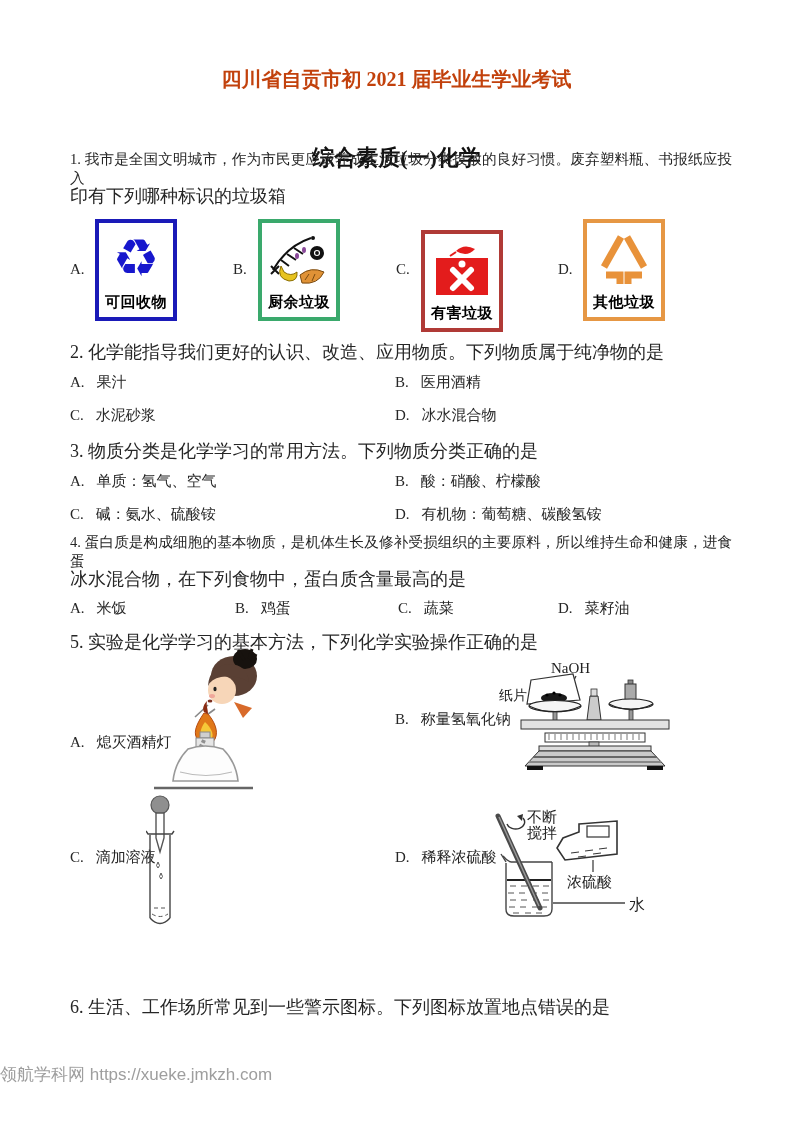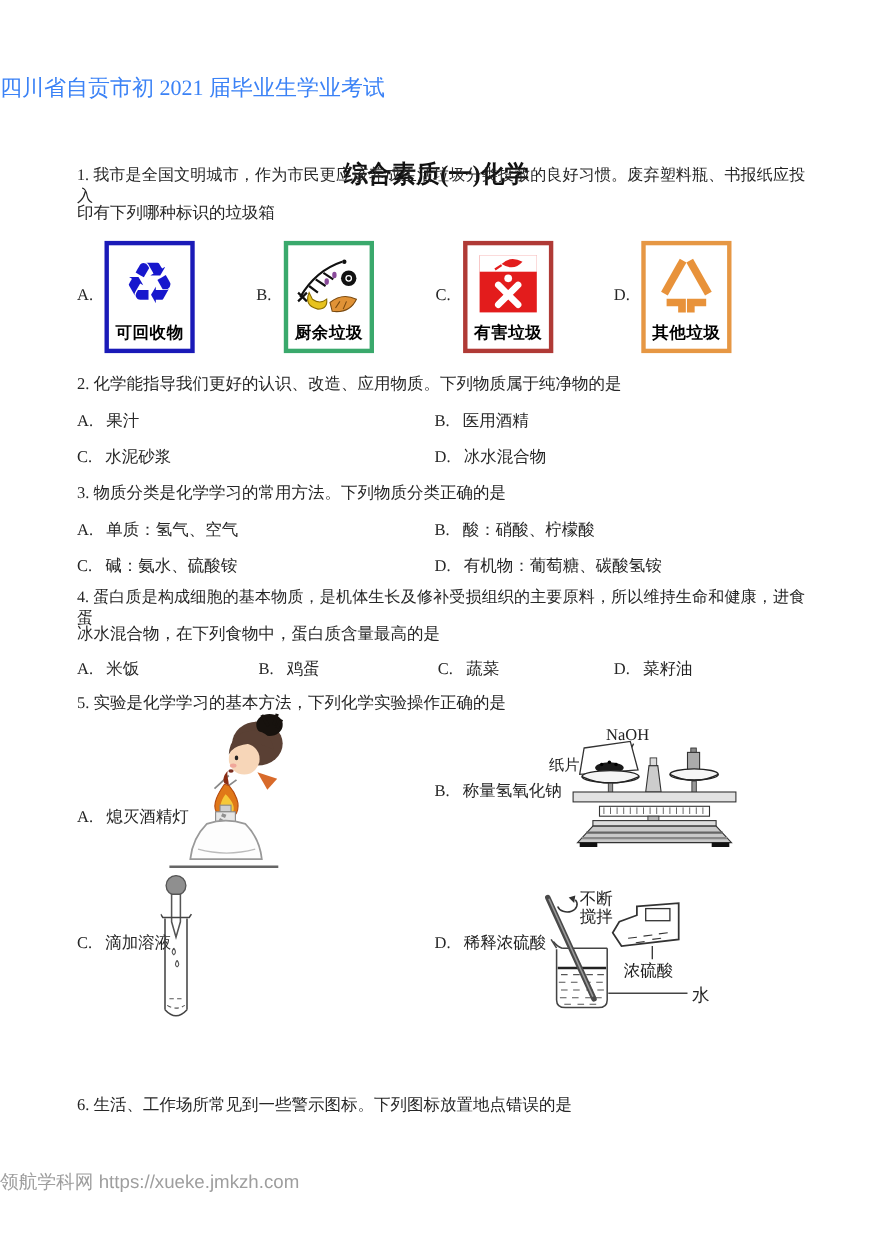--- a/index.html
+++ b/index.html
@@ -1,28 +1,28 @@
 <!DOCTYPE html>
 <html><head>
 <meta charset="utf-8">
 <style>
   html,body { margin:0; padding:0; background:#ffffff; }
   .page {
     position:relative; width:793px; height:1122px; background:#ffffff;
     font-family:"Liberation Serif","DejaVu Serif",serif; color:#262626; overflow:hidden;
   }
   .title {
-    position:absolute; top:66px; left:0; width:100%; 
-    font-size:20px; font-weight:normal; color:#3b82f6;
+    position:absolute; top:66px; left:0; width:100%; text-align:center;
+    font-size:20px; font-weight:bold; color:#c2410c;
   }
   .subtitle {
     position:absolute; top:107px; left:0; width:100%; text-align:center;
     font-size:22px; font-weight:bold; color:#111;margin-top:36px;
   }
-  .stem { position:absolute; left:70px; font-size:15px; white-space:nowrap; }
+  .stem { position:absolute; left:70px; font-size:18px; white-space:nowrap; }
   .jline {
     position:absolute; left:70px; width:662px; font-size:14.6px;
     text-align:justify; text-align-last:justify; white-space:normal;
   }
   .opt { position:absolute; font-size:15px; white-space:nowrap; }
   .opt .lab { margin-right:12px; }
   .optlab { position:absolute; font-size:15px; }
   .sign-box {
     position:absolute; width:74px; height:94px; border:4px solid #000; background:#fff;
     display:flex; flex-direction:column; align-items:center;
@@ -73,21 +73,21 @@
         <path d="M33,49 Q44,40 57,46 Q51,59 35,57 Z" fill="#e09236" stroke="#7a4a10" stroke-width="1"></path>
         <path d="M38,54 L42,48 M45,55 L48,48" stroke="#7a4a10" stroke-width="1"></path>
         <ellipse cx="30" cy="30" rx="2" ry="3" fill="#8a4a9a"></ellipse>
         <ellipse cx="37" cy="24" rx="2" ry="3" fill="#8a4a9a"></ellipse>
       </svg>
     </div>
     <div class="sign-name">厨余垃圾</div>
   </div>
 
   <span class="optlab" style="left:396px; top:261px">C.</span>
-  <div class="sign-box" style="left: 421px; top: 219px; border-color: rgb(176, 58, 54); text-align: right;">
+  <div class="sign-box" style="left: 421px; top: 230px; border-color: rgb(176, 58, 54); text-align: right;">
     <div class="sign-icon">
       <svg width="56" height="56" viewBox="0 0 56 56">
         <rect x="2" y="2" width="52" height="52" fill="#e31c1c"></rect>
         <rect x="2" y="2" width="52" height="15" fill="#ffffff"></rect>
         <path d="M22,10 Q30,2 41,8 Q33,17 22,10 Z" fill="#e31c1c"></path>
         <path d="M22,11 L16,15" stroke="#e31c1c" stroke-width="2"></path>
         <circle cx="28" cy="23" r="3.5" fill="#ffffff"></circle>
         <path d="M19,29 L37,47 M37,29 L19,47" stroke="#ffffff" stroke-width="6" stroke-linecap="round"></path>
       </svg>
     </div>

